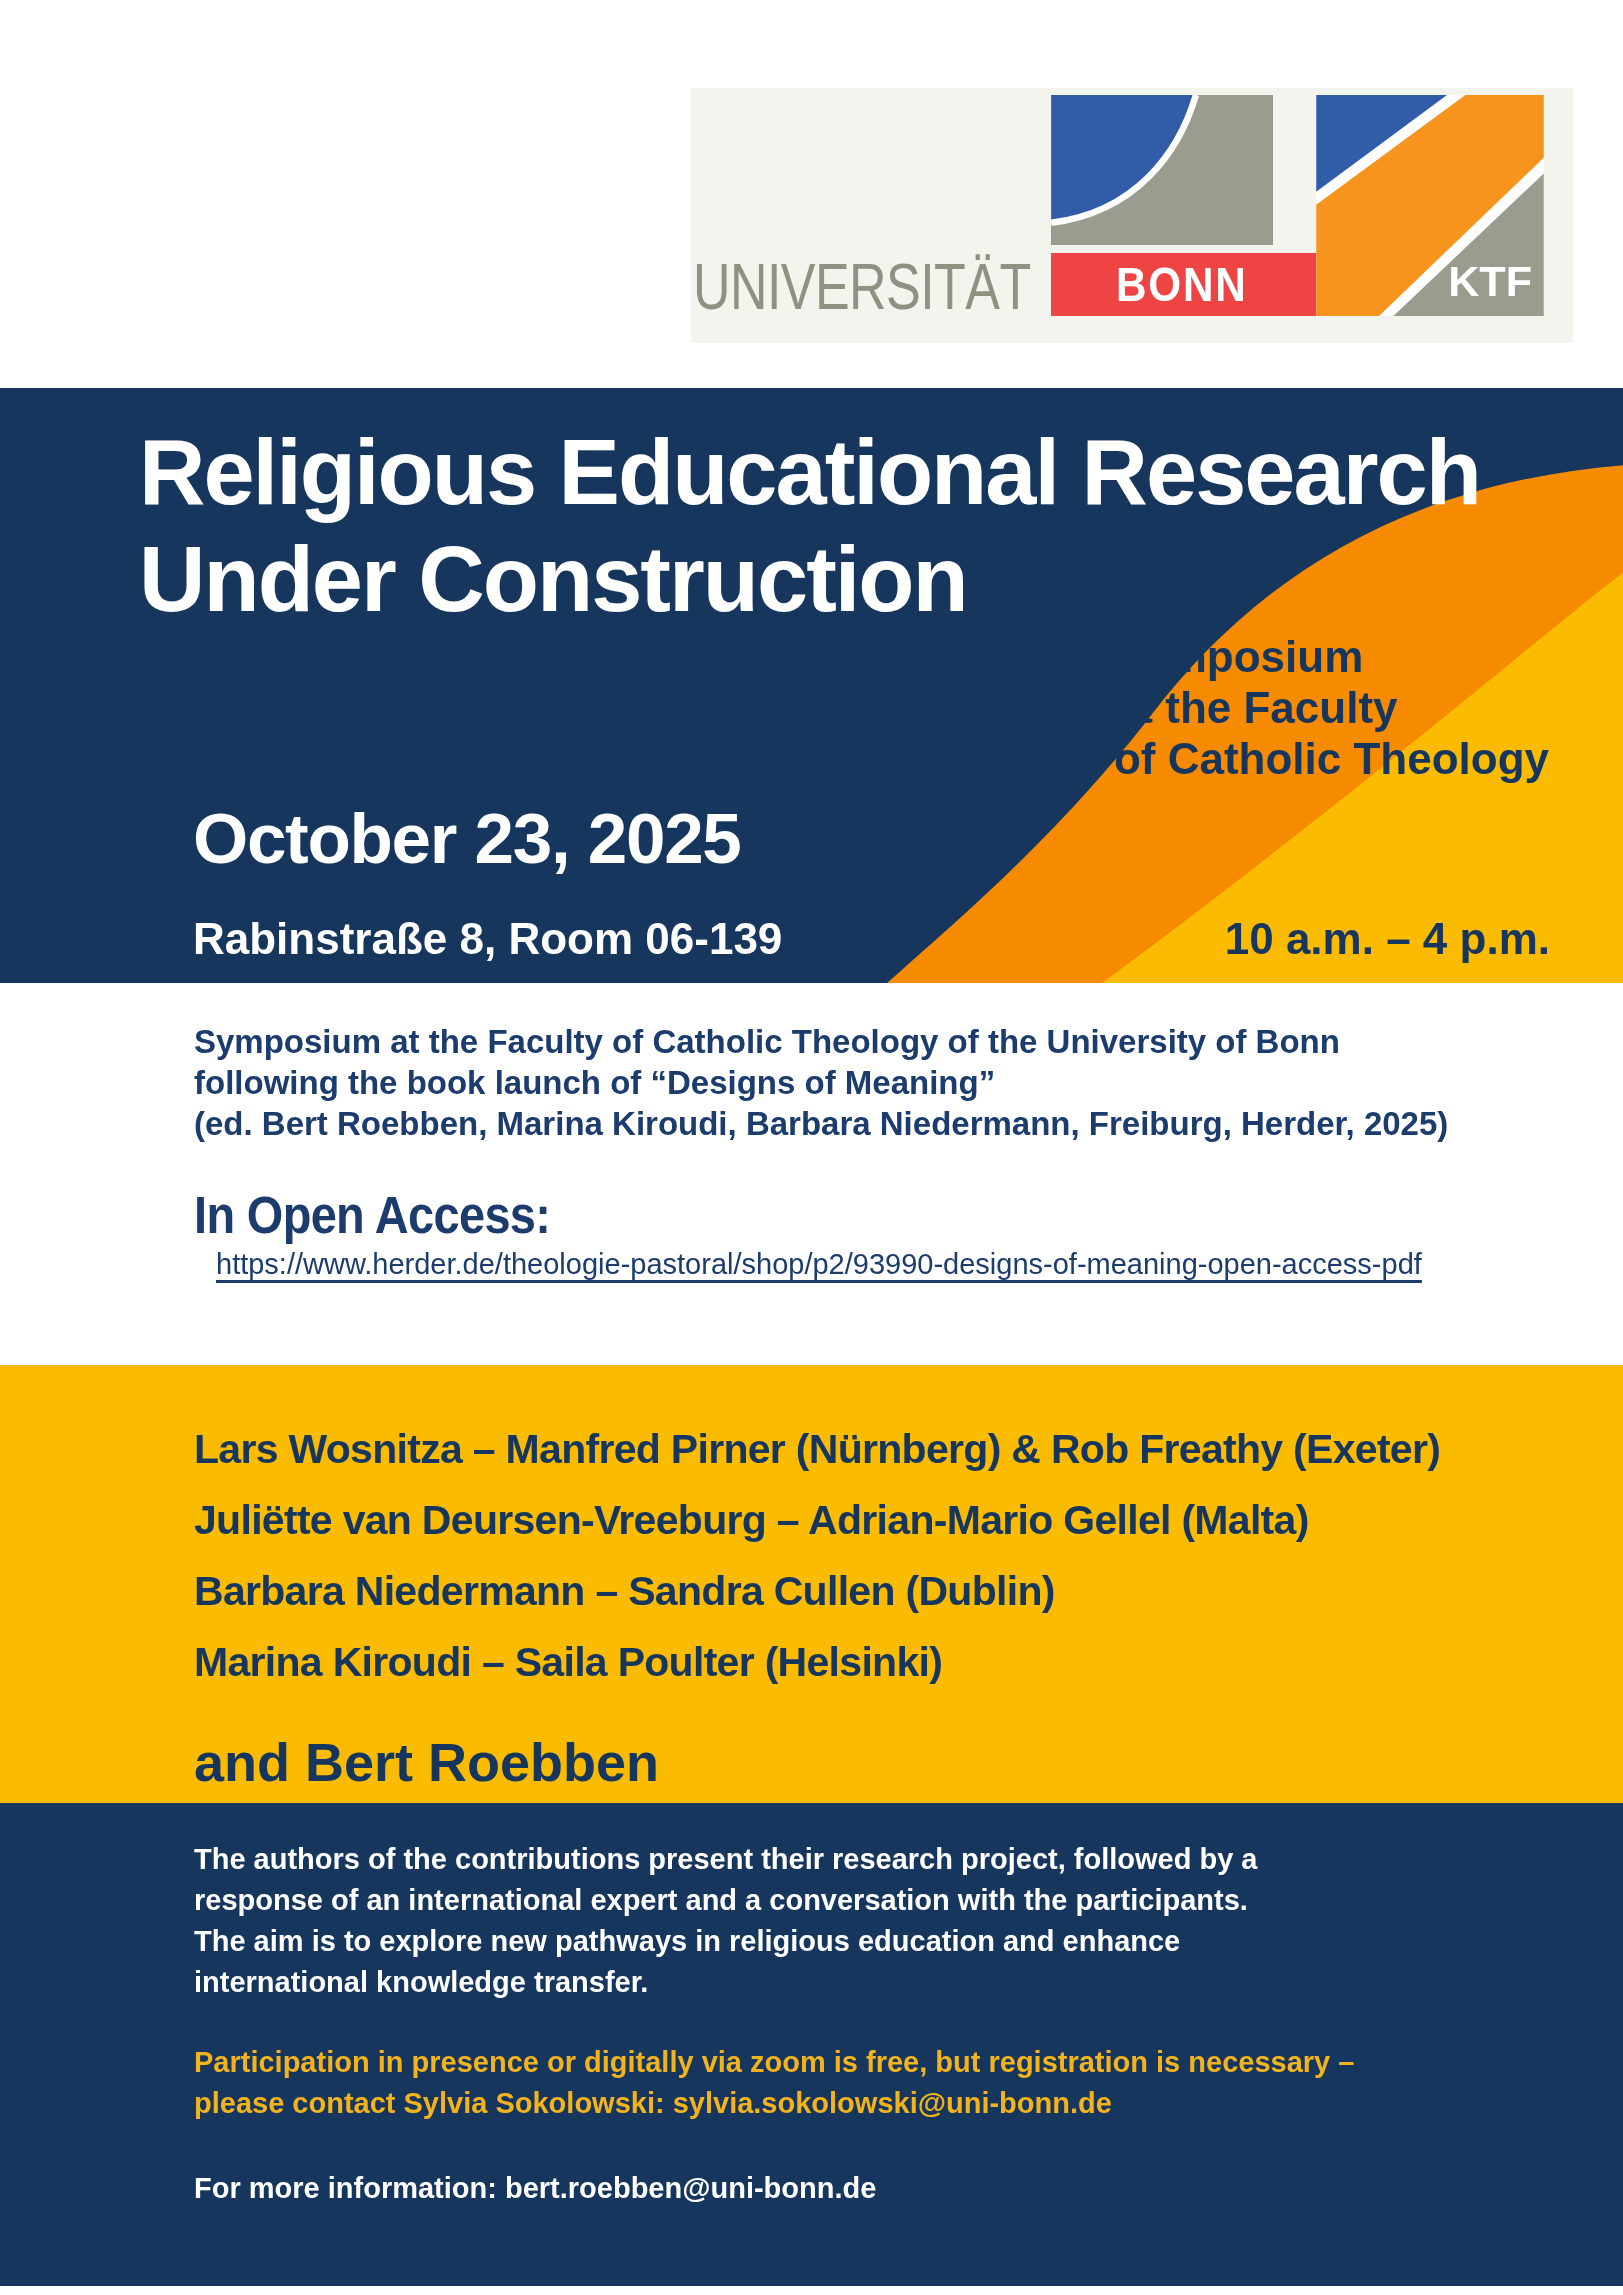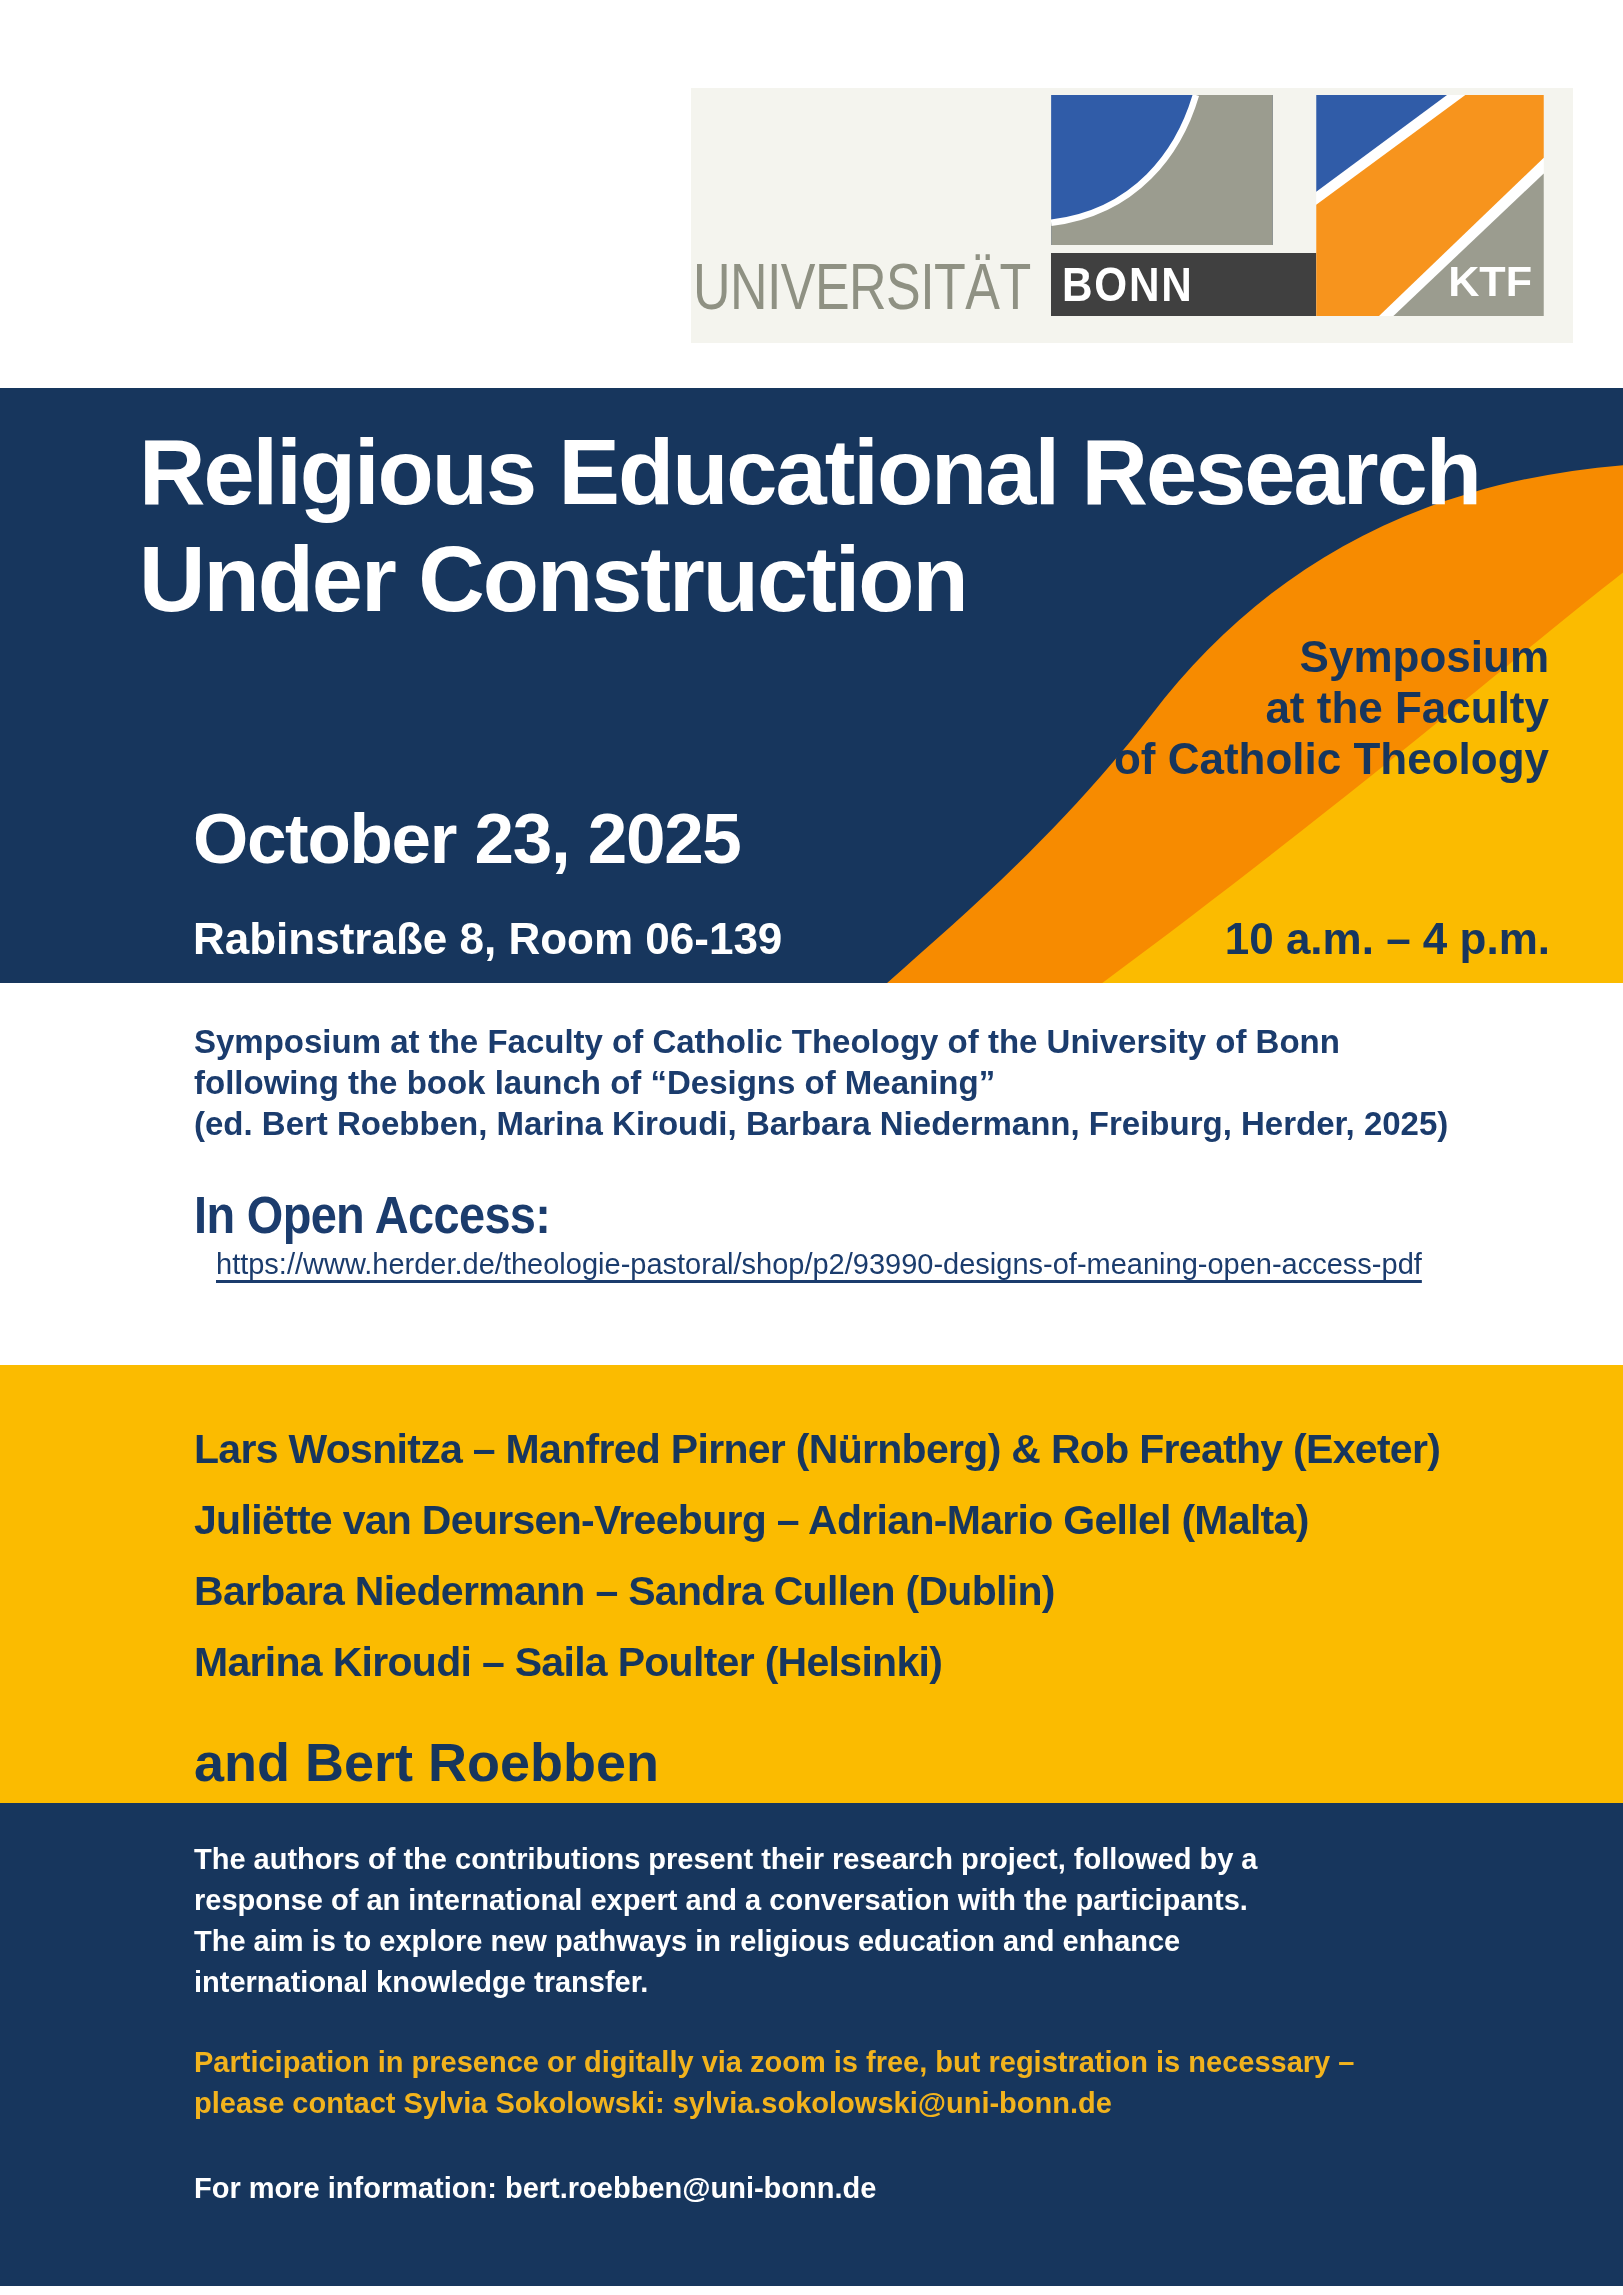--- a/index.html
+++ b/index.html
@@ -5,32 +5,32 @@
   html,body{margin:0;padding:0;}
   body{width:1623px;height:2295px;background:#ffffff;font-family:"Liberation Sans",sans-serif;}
   .poster{position:relative;width:1623px;height:2295px;overflow:hidden;background:#ffffff;}
 
   
   .top-white{position:relative;width:100%;height:388px;background:#ffffff;}
   .logo-panel{position:absolute;left:691px;top:88px;width:882px;height:255px;background:#f4f4ee;}
   .uni-word{position:absolute;left:693px;top:254px;font-size:65px;line-height:65px;color:#8f9183;
             letter-spacing:-0.7px;transform:scaleX(0.80);transform-origin:left center;white-space:nowrap;}
   .bonn-mark{position:absolute;left:1051px;top:95px;width:222px;height:150px;}
-  .bonn-box{position:absolute;left:1051px;top:253px;width:268px;height:63px;background:#404040;
-            display:flex;align-items:center;}
+  .bonn-box{position:absolute;left:1051px;top:253px;width:268px;height:63px;background:#ef4444;
+            display:flex;align-items:center;justify-content:center;}
   .bonn-word{font-size:48px;font-weight:bold;color:#ffffff;letter-spacing:2px;margin-left:10.5px;
              transform:scaleX(0.88);transform-origin:left center;white-space:nowrap;}
   .ktf-logo{position:absolute;left:1316px;top:95px;width:228px;height:221px;}
 
   
   .band-header{position:relative;width:100%;height:595px;background:#17365d;overflow:hidden;}
   .band-header svg.bg{position:absolute;left:0;top:0;width:1623px;height:595px;}
   .title{position:absolute;left:139px;top:31px;color:#ffffff;font-weight:bold;
          font-size:92px;line-height:107px;letter-spacing:-2px;white-space:nowrap;}
-  .symposium{position:absolute;right:74px;top:243px;text-align:right;color:#17365d;font-weight:bold;
+  .symposium{position:absolute;right:74px;top:243px;color:#17365d;font-weight:bold;
              font-size:44px;line-height:51px;white-space:nowrap;}
   .date-line{position:absolute;left:193px;top:415px;color:#ffffff;font-weight:bold;
              font-size:71px;line-height:72px;letter-spacing:-1.3px;white-space:nowrap;}
   .loc-line{position:absolute;left:193px;top:527px;color:#ffffff;font-weight:bold;
             font-size:44px;line-height:47px;white-space:nowrap;}
   .time-line{position:absolute;right:73px;top:527px;color:#17365d;font-weight:bold;
              font-size:44px;line-height:47px;white-space:nowrap;}
 
   
   .mid-white{position:relative;width:100%;height:382px;background:#ffffff;

